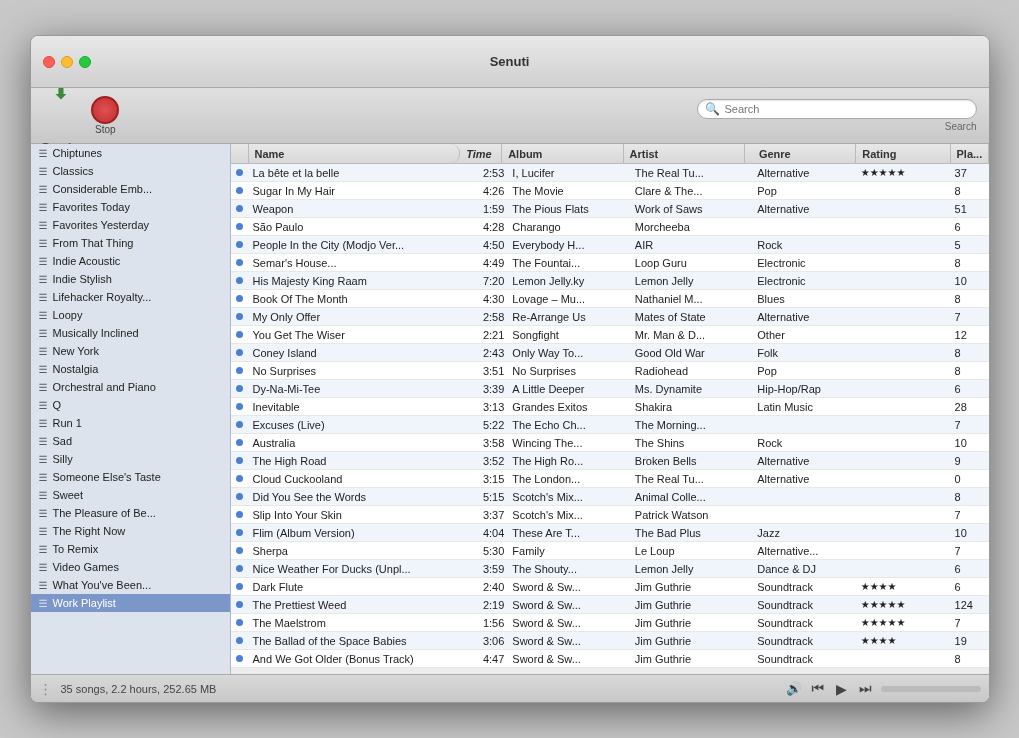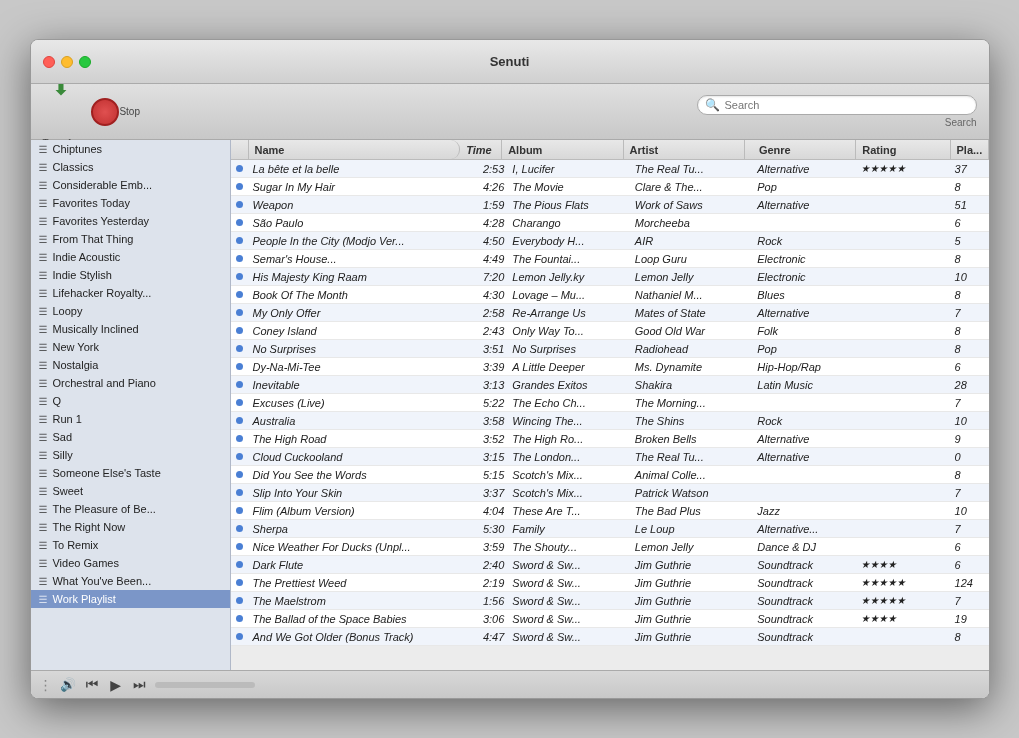--- a/index.html
+++ b/index.html
@@ -15,21 +15,21 @@
     .window {
       width: 960px;
       background: #ececec;
       border-radius: 8px;
       box-shadow: 0 10px 40px rgba(0,0,0,0.5);
       overflow: hidden;
       border: 1px solid #999;
     }
     .title-bar {
       background: linear-gradient(to bottom, #e8e8e8, #d0d0d0);
-      height: 44px;
+      height: 52px;
       display: flex;
       align-items: center;
       padding: 0 12px;
       border-bottom: 1px solid #aaa;
       position: relative;
     }
     .traffic-lights {
       display: flex;
       gap: 6px;
     }
@@ -74,21 +74,21 @@
       font-size: 22px;
       color: #3a8a3a;
     }
     .btn-transfer .label {
       font-size: 10px;
       color: #444;
       margin-top: 36px;
     }
     .btn-stop {
       display: flex;
-      flex-direction: row;
+      flex-direction: column;
       align-items: center;
       cursor: pointer;
     }
     .btn-stop .icon-stop {
       width: 28px;
       height: 28px;
       background: radial-gradient(circle, #e05050, #c03030);
       border-radius: 50%;
       border: 2px solid #a02020;
     }
@@ -182,21 +182,20 @@
     .col-name { flex: 2.2; min-width: 180px; border-radius: 9px; }
     .col-time { width: 42px; flex-shrink: 0; font-style: italic; }
     .col-album { flex: 1.2; min-width: 90px; }
     .col-artist { flex: 1.2; min-width: 90px; }
     .col-genre { flex: 1; min-width: 80px; margin-left: 8px; }
     .col-rating { flex: 0.9; min-width: 80px; }
     .col-plays { width: 38px; flex-shrink: 0; }
     .songs-list {
       overflow-y: auto;
       flex: 1;
-      font-style: italic;
     }
     .song-row {
       display: flex;
       align-items: center;
       height: 18px;
       border-bottom: 1px solid #e8e8e8;
       font-size: 11px;
     }
     .song-row:nth-child(odd) { background: #f0f4fb; }
     .song-row:nth-child(even) { background: #fff; }
@@ -528,20 +527,32 @@
     <div class="cell cell-album">Re-Arrange Us</div>
     <div class="cell cell-artist">Mates of State</div>
     <div class="cell cell-genre">Alternative</div>
     <div class="cell cell-rating"></div>
     <div class="cell cell-plays">7</div>
   </div>
           <div class="song-row">
     <div class="col-bullet">
               <div class="bullet"></div>
             </div>
+    <div class="cell cell-name">You Get The Wiser</div>
+    <div class="cell cell-time">2:21</div>
+    <div class="cell cell-album">Songfight</div>
+    <div class="cell cell-artist">Mr. Man &amp; D...</div>
+    <div class="cell cell-genre">Other</div>
+    <div class="cell cell-rating"></div>
+    <div class="cell cell-plays">12</div>
+  </div>
+          <div class="song-row">
+    <div class="col-bullet">
+              <div class="bullet"></div>
+            </div>
     <div class="cell cell-name">Coney Island</div>
     <div class="cell cell-time">2:43</div>
     <div class="cell cell-album">Only Way To...</div>
     <div class="cell cell-artist">Good Old War</div>
     <div class="cell cell-genre">Folk</div>
     <div class="cell cell-rating"></div>
     <div class="cell cell-plays">8</div>
   </div>
           <div class="song-row">
     <div class="col-bullet">
@@ -746,20 +757,21 @@
     <div class="cell cell-genre">Soundtrack</div>
     <div class="cell cell-rating"></div>
     <div class="cell cell-plays">8</div>
   </div>
         </div>
     </div>
   </div>
 
   <div class="status-bar">
     <span class="grip">⋮</span>
+    <span class="status-text">35 songs, 2.2 hours, 252.65 MB</span>
     <div class="player-controls">
       <span class="vol-icon">🔊</span>
       <span class="player-btn">⏮</span>
       <span class="player-btn">▶</span>
       <span class="player-btn">⏭</span>
       <div class="progress-bar-wrap">
         <div class="progress-bar-fill"></div>
       </div>
     </div>
   </div>

